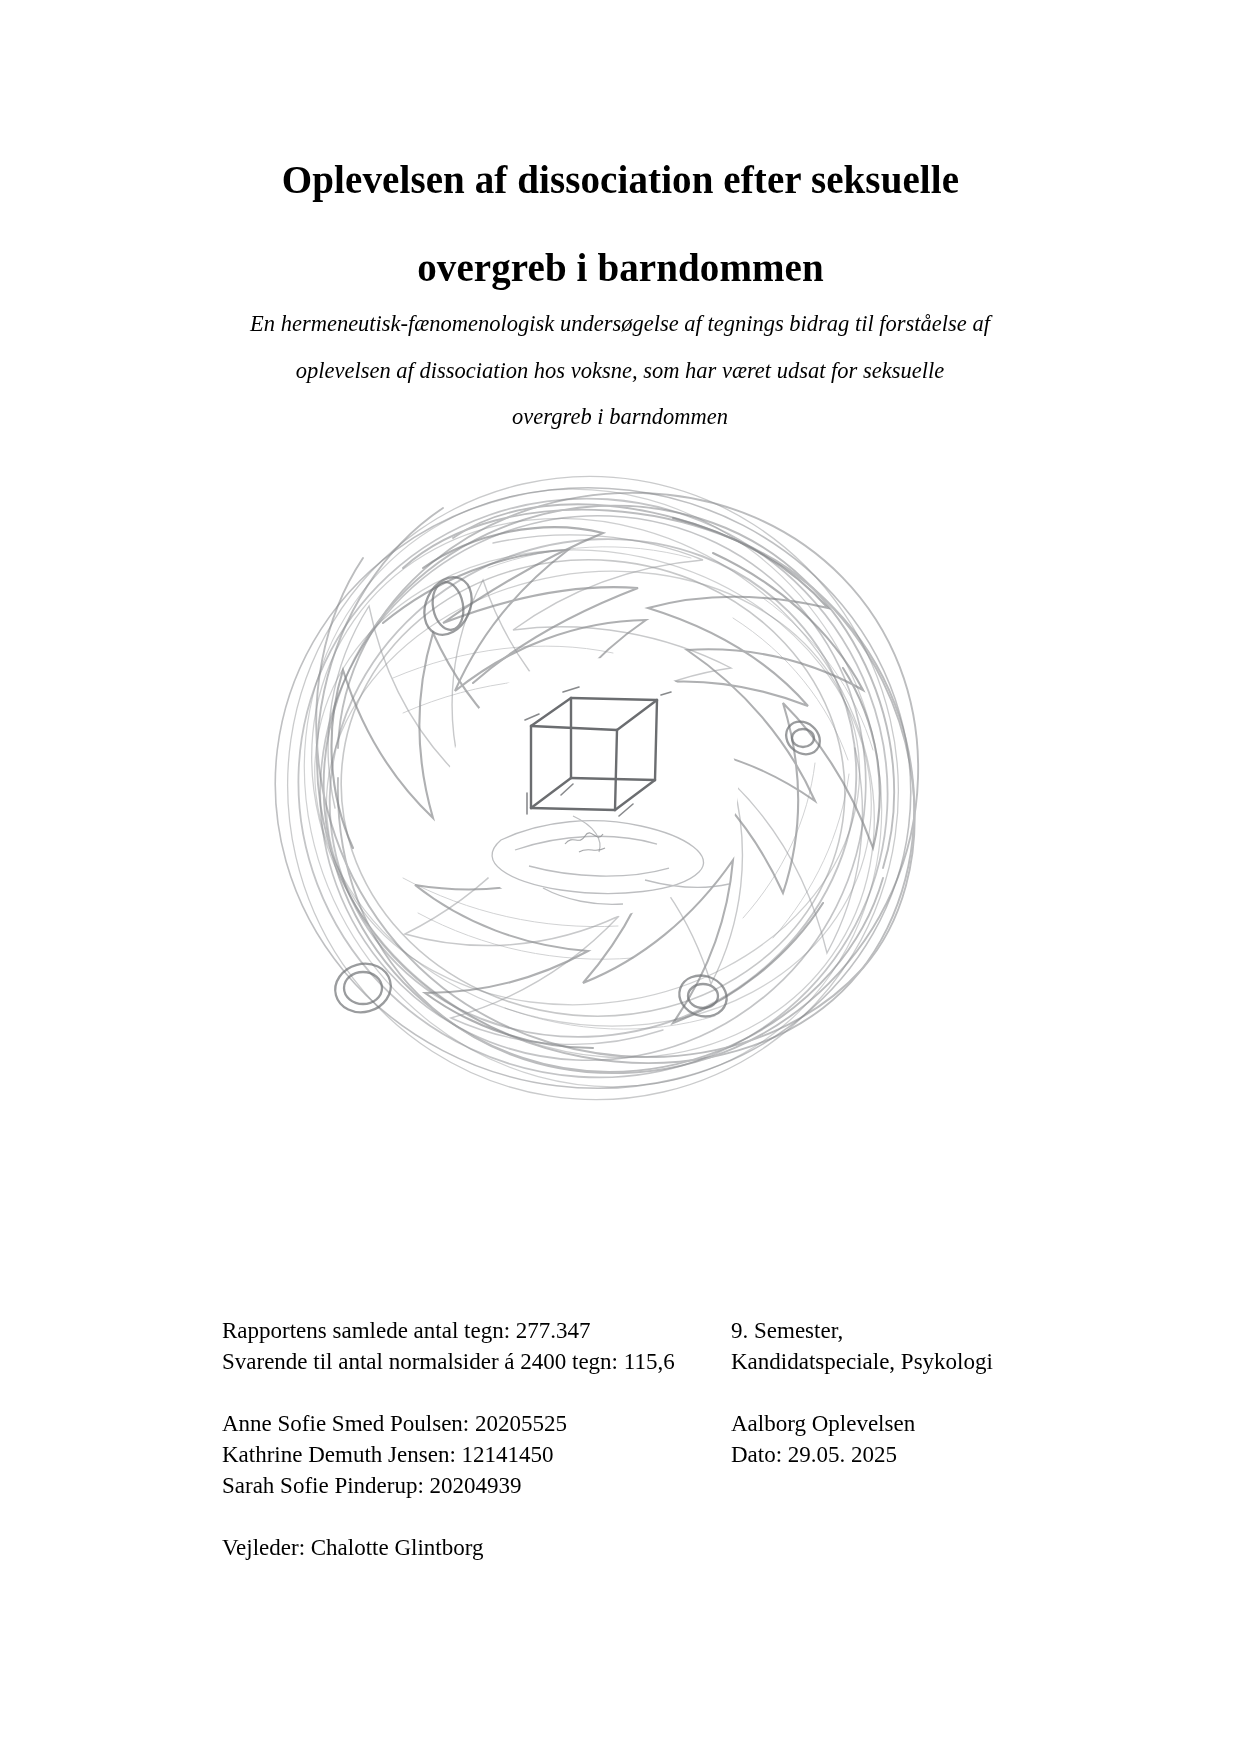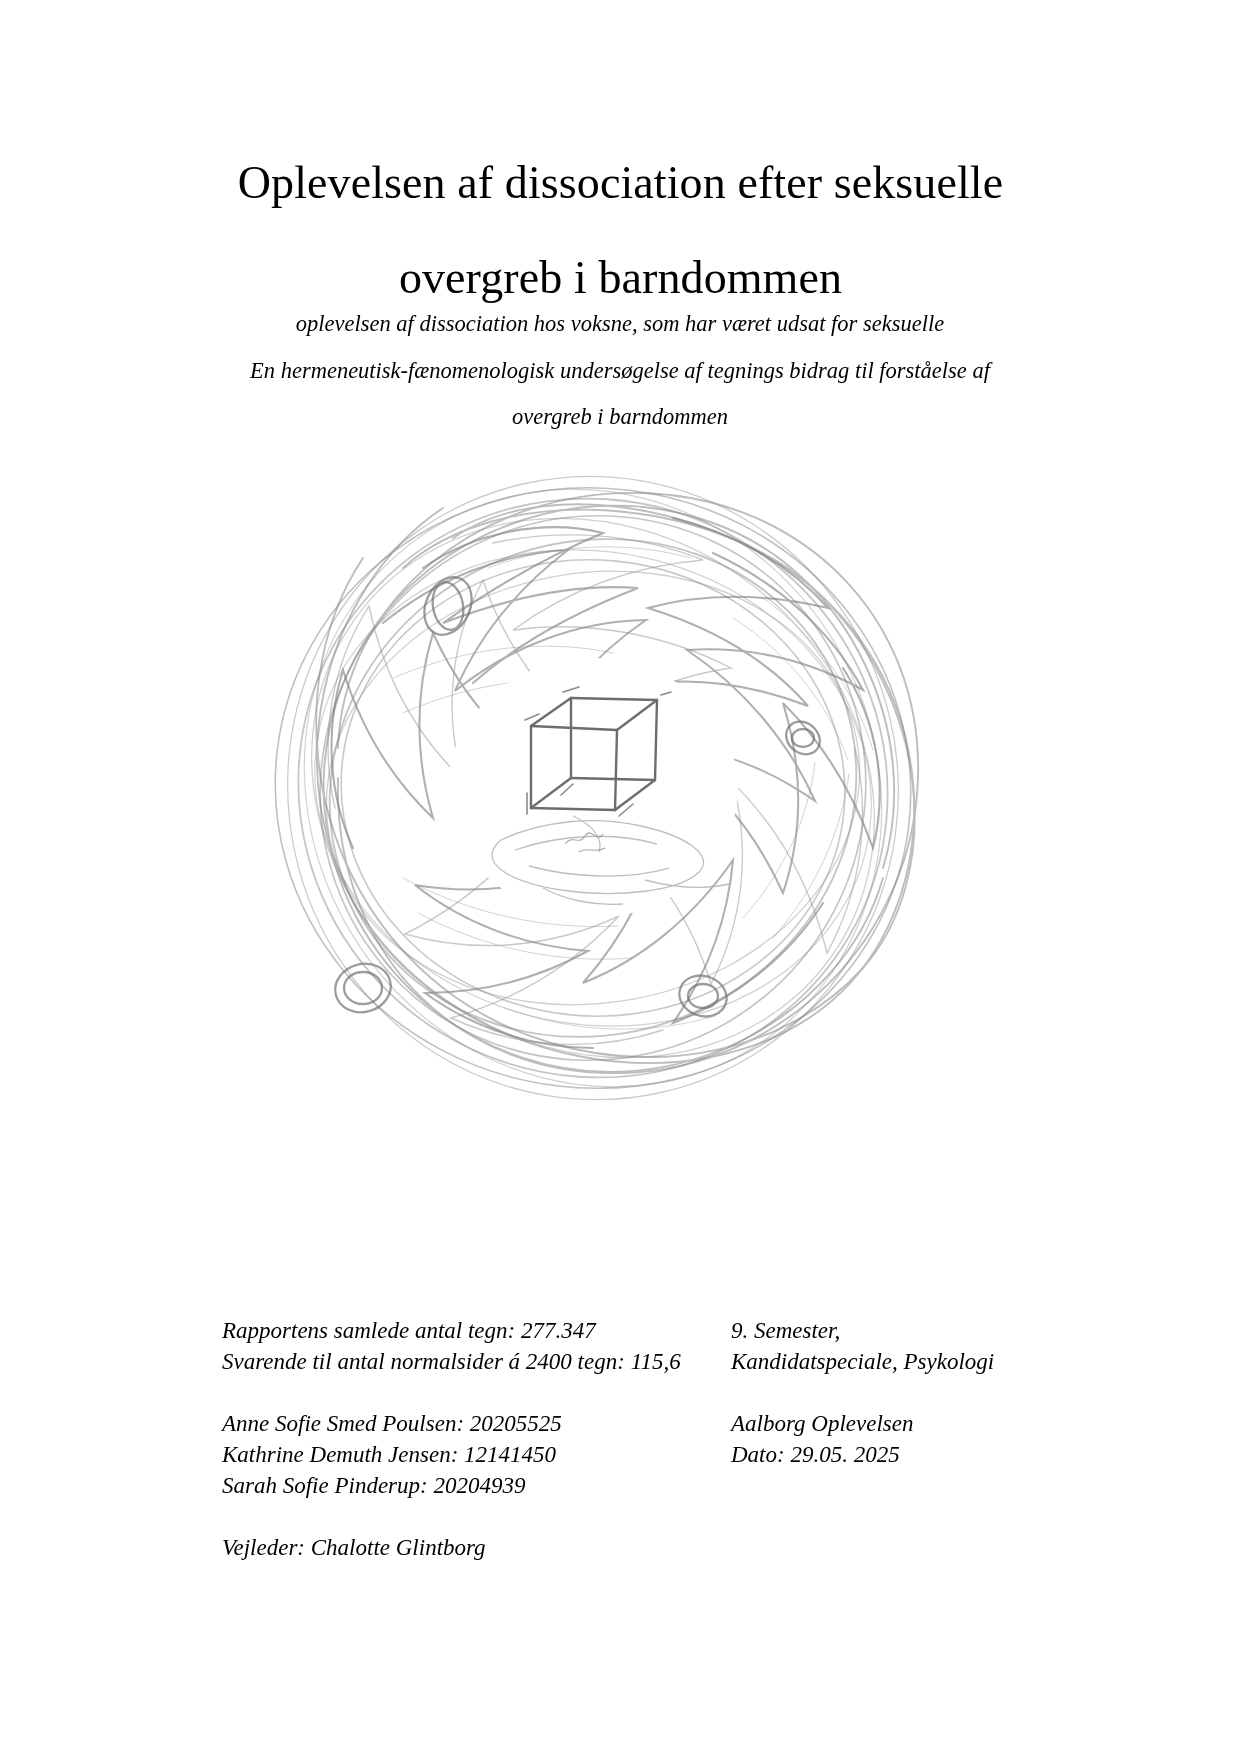--- a/index.html
+++ b/index.html
@@ -20,22 +20,22 @@
 
   
   .title-block {
     position: absolute;
     left: 150px;
     top: 160px;
     width: 941px;
     text-align: center;
   }
   .title-line {
-    font-size: 46px;
-    font-weight: normal;
+    font-size: 39px;
+    font-weight: bold;
     line-height: 1.00;
     letter-spacing: 0.1px;
     margin: 0 0 49px 0;
     white-space: nowrap;
   }
   .title-line.second { margin-bottom: 0; }
 
   
   .subtitle-block {
     position: absolute;
@@ -63,21 +63,20 @@
   }
   .figure svg { display: block; width: 100%; height: 100%; }
 
   
   .footer {
     position: absolute;
     left: 0;
     top: 1185px;
     width: 1241px;
     height: 420px;
-    font-style: italic;
   }
   .col-left {
     position: absolute;
     left: 222px;
     top: 130px;
     width: 470px;
   }
   .col-right {
     position: absolute;
     left: 731px;
@@ -95,22 +94,22 @@
 <body>
 
 <div class="page">
 
   <div class="title-block">
     <div class="title-line">Oplevelsen af dissociation efter seksuelle</div>
     <div class="title-line second">overgreb i barndommen</div>
   </div>
 
   <div class="subtitle-block">
+    <div class="subtitle-line">En hermeneutisk-fænomenologisk undersøgelse af tegnings bidrag til forståelse af</div>
     <div class="subtitle-line">oplevelsen af dissociation hos voksne, som har været udsat for seksuelle</div>
-    <div class="subtitle-line">En hermeneutisk-fænomenologisk undersøgelse af tegnings bidrag til forståelse af</div>
     <div class="subtitle-line">overgreb i barndommen</div>
   </div>
 
   <div class="figure">
     <svg viewBox="0 0 700 680" xmlns="http://www.w3.org/2000/svg">
       <defs>
         <clipPath id="ringclip">
           <path d="M350,10 C540,10 690,150 690,340 C690,530 540,670 350,670
                    C160,670 10,530 10,340 C10,150 160,10 350,10 Z
                    M350,210 C270,210 205,270 205,340 C205,410 270,470 350,470

